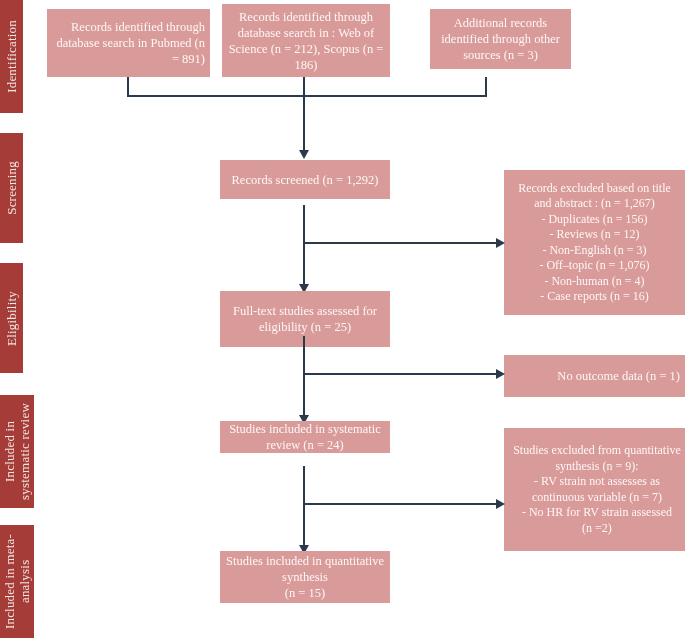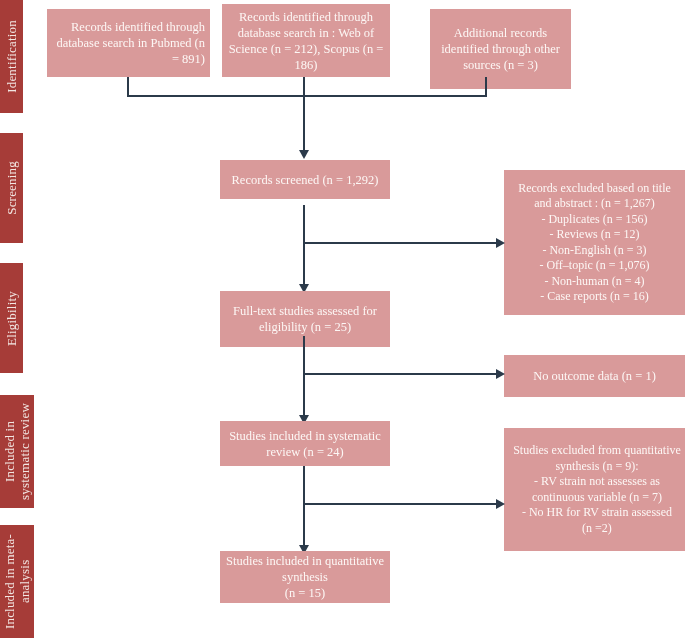--- a/index.html
+++ b/index.html
@@ -99,21 +99,21 @@
   </div>
 
   <div class="flow-box" style="left:47px; top:9px; width:163px; height:68px;text-align:right;">
     <span>Records identified through database search in Pubmed (n = 891)</span>
   </div>
 
   <div class="flow-box" style="left:222px; top:4px; width:168px; height:73px;">
     <span>Records identified through database search in : Web of Science (n = 212), Scopus (n = 186)</span>
   </div>
 
-  <div class="flow-box" style="left:430px; top:9px; width:141px; height:80px;">
+  <div class="flow-box" style="left:430px; top:9px; width:141px; height:60px;">
     <span>Additional records identified through  other sources (n = 3)</span>
   </div>
 
   <div class="conn v" style="left:127px; top:77px; height:20px;"></div>
   <div class="conn v" style="left:303px; top:77px; height:20px;"></div>
   <div class="conn v" style="left:485px; top:77px; height:20px;"></div>
   <div class="conn h" style="left:127px; top:95px; width:360px;"></div>
   <div class="conn v" style="left:303px; top:95px; height:56px;"></div>
   <div class="arrow-down" style="left:299px; top:150px;"></div>
 
@@ -133,30 +133,30 @@
 
   <div class="conn v" style="left:303px; top:205px; height:81px;"></div>
   <div class="conn h" style="left:303px; top:242px; width:196px;"></div>
   <div class="arrow-right" style="left:496px; top:238px;"></div>
   <div class="arrow-down" style="left:299px; top:284px;"></div>
 
   <div class="flow-box" style="left:220px; top:291px; width:170px; height:56px;justify-content:center;">
     <span>Full-text studies assessed for eligibility (n = 25)</span>
   </div>
 
-  <div class="flow-box" style="left:504px; top:355px; width:181px; height:42px;">
+  <div class="flow-box" style="left:504px; top:355px; width:181px; height:42px;justify-content:flex-end;">
     <span>No outcome data (n = 1)</span>
   </div>
 
   <div class="conn v" style="left:303px; top:336px; height:81px;"></div>
   <div class="conn h" style="left:303px; top:373px; width:196px;"></div>
   <div class="arrow-right" style="left:496px; top:369px;"></div>
   <div class="arrow-down" style="left:299px; top:415px;"></div>
 
-  <div class="flow-box" style="left:220px; top:421px; width:170px; height:45px;">
+  <div class="flow-box" style="left:220px; top:421px; width:170px; height:32px;">
     <span>Studies included in systematic review (n = 24)</span>
   </div>
 
   <div class="flow-box small" style="left:504px; top:428px; width:186px; height:123px;">
     <span>Studies excluded from quantitative synthesis  (n = 9):
 - RV strain not assesses as continuous variable (n = 7)
 - No HR for RV strain assessed
 (n =2)</span>
   </div>
 

